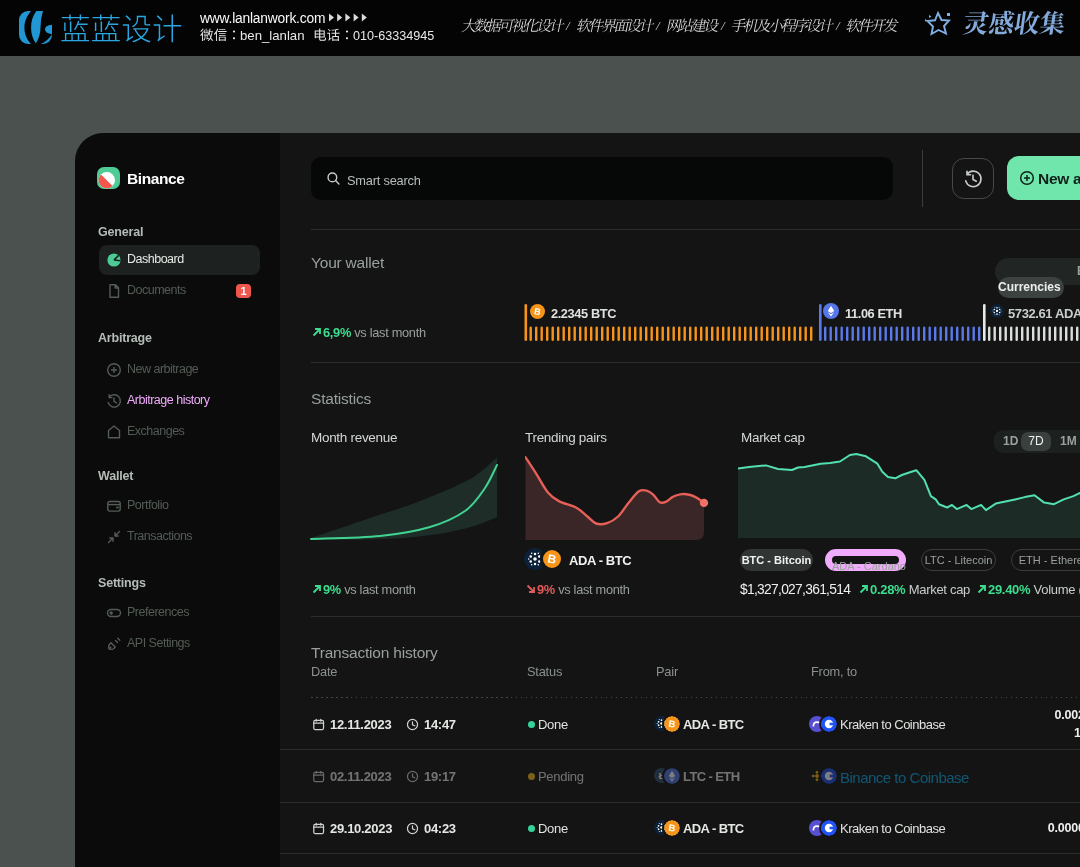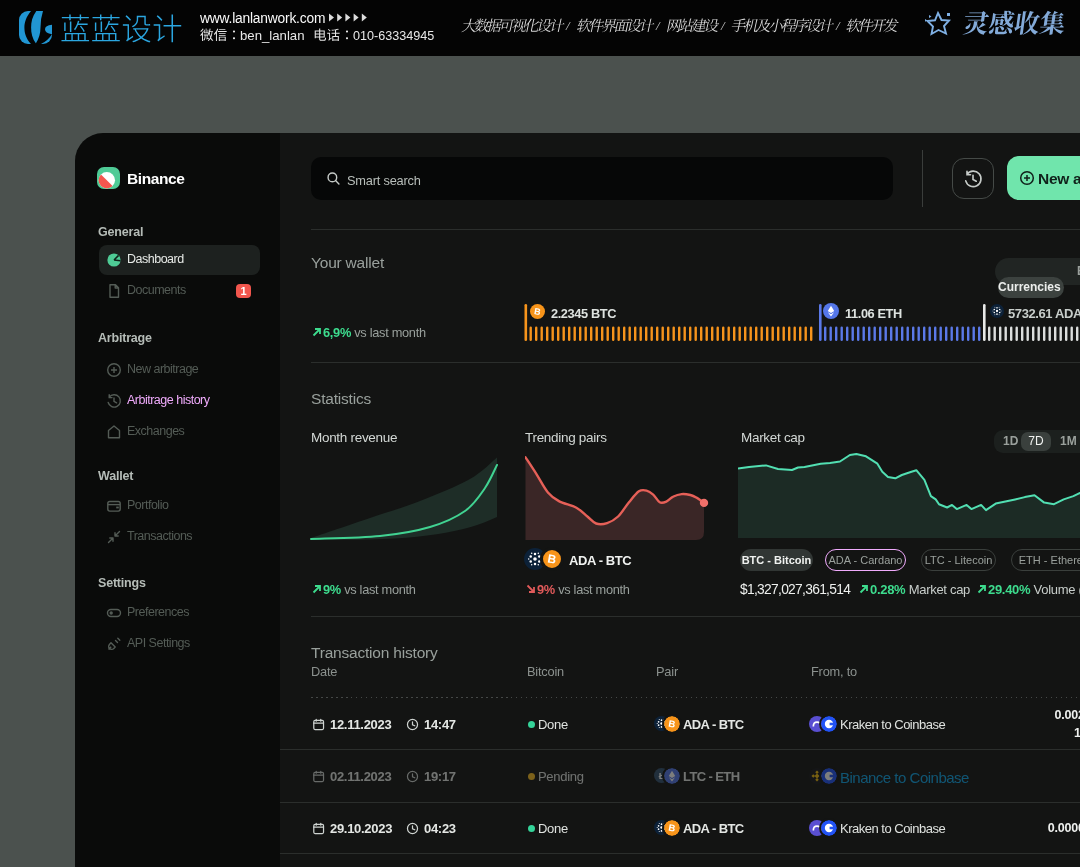--- a/index.html
+++ b/index.html
@@ -350,34 +350,34 @@
         </svg></div>
       <div style="position:absolute;left:262px;top:416px"><svg width="20" height="20" viewBox="0 0 16 16" style="outline:3px solid #131413;outline-offset:-1px;border-radius:50%">
           <circle cx="8" cy="8" r="8" fill="#f7941a"></circle>
           <text x="8" y="11.2" font-size="9.5" font-weight="bold" font-family="Liberation Sans" fill="#fff" text-anchor="middle" transform="rotate(10 8 8)">B</text>
         </svg></div>
       <div style="position:absolute;left:289px;top:420px;font-size:13px;letter-spacing:-0.4px;font-weight:bold;color:#f0f2f0">ADA - BTC</div>
       <div style="position:absolute;left:245px;top:449px;font-size:12.8px;letter-spacing:-0.3px;color:#99a09c"><span style="font-weight:bold;color:#e05a5a"><svg width="12" height="12" viewBox="0 0 12 12" style="vertical-align:-1px">
             <path d="M2.5,2.5 L9,9 M4,9 L9,9 L9,4" fill="none" stroke="#e05a5a" stroke-width="1.8"></path>
           </svg>9%</span> vs last month</div>
       <div style="position:absolute;left:460px;top:416px;width:73px;height:22px;background:#313634;border-radius:11px;color:#f0f2f0;font-weight:bold;font-size:11px;text-align:center;line-height:22px">BTC - Bitcoin</div>
-      <div style="position:absolute;left:545px;top:416px;width:81px;height:22px;border:1px solid #f0abfc;border-radius:11px;color:#9aa09c;font-size:11px;text-align:center;line-height:20px;box-sizing:border-box">ADA - Cardano</div>
+      <div style="position:absolute;left:545px;top:416px;width:81px;height:22px;border:7px solid #f0abfc;border-radius:11px;color:#9aa09c;font-size:11px;text-align:center;line-height:20px;box-sizing:border-box">ADA - Cardano</div>
       <div style="position:absolute;left:641px;top:416px;width:75px;height:22px;border:1px solid #3a3f3c;border-radius:11px;color:#9aa09c;font-size:11px;text-align:center;line-height:20px;box-sizing:border-box">LTC - Litecoin</div>
       <div style="position:absolute;left:731px;top:416px;width:95px;height:22px;border:1px solid #3a3f3c;border-radius:11px;color:#9aa09c;font-size:11px;text-align:center;line-height:20px;box-sizing:border-box">ETH - Ethereum</div>
       <div style="position:absolute;left:460px;top:449px;font-size:13.8px;letter-spacing:-0.7px;color:#eef0ee">$1,327,027,361,514</div>
       <div style="position:absolute;left:578px;top:449px;font-size:13px;letter-spacing:-0.3px;color:#c8cecb"><span style="font-weight:bold;color:#3ddc8e"><svg width="12" height="12" viewBox="0 0 12 12" style="vertical-align:-1px">
             <path d="M2.5,9.5 L9,3 M4,3 L9,3 L9,8" fill="none" stroke="#3ddc8e" stroke-width="1.8"></path>
           </svg>0.28%</span> Market cap</div>
       <div style="position:absolute;left:696px;top:449px;font-size:13px;letter-spacing:-0.3px;color:#c8cecb"><span style="font-weight:bold;color:#3ddc8e"><svg width="12" height="12" viewBox="0 0 12 12" style="vertical-align:-1px">
             <path d="M2.5,9.5 L9,3 M4,3 L9,3 L9,8" fill="none" stroke="#3ddc8e" stroke-width="1.8"></path>
           </svg>29.40%</span> Volume (24h)</div>
       <div class="hr" style="top:483px"></div>
       <div class="sech" style="top:511px">Transaction history</div>
       <div style="position:absolute;left:31px;top:531px;font-size:12.8px;letter-spacing:-0.2px;color:#8b918e">Date</div>
-      <div style="position:absolute;left:247px;top:531px;font-size:12.8px;letter-spacing:-0.2px;color:#8b918e">Bitcoin</div>
+      <div style="position:absolute;left:247px;top:531px;font-size:12.8px;letter-spacing:-0.2px;color:#8b918e">Status</div>
       <div style="position:absolute;left:376px;top:531px;font-size:12.8px;letter-spacing:-0.2px;color:#8b918e">Pair</div>
       <div style="position:absolute;left:531px;top:531px;font-size:12.8px;letter-spacing:-0.2px;color:#8b918e">From, to</div>
       <div style="position:absolute;left:31px;right:0;top:564px;height:1.3px;background-image:repeating-linear-gradient(90deg,#454847 0,#454847 1.5px,transparent 1.5px,transparent 5px)"></div>
       <div style="position:absolute;left:0;right:0;top:566px;height:50px;opacity:1">
         <div style="position:absolute;left:32px;top:18px"><svg width="13" height="13" viewBox="0 0 16 16">
             <rect x="2.2" y="3" width="12" height="11.2" rx="1.5" fill="none" stroke="#cfd4d1" stroke-width="1.5"></rect>
             <path d="M2.2,6.4 L13.8,6.4 M5.2,1.8 L5.2,4 M10.8,1.8 L10.8,4" stroke="#cfd4d1" stroke-width="1.5" stroke-linecap="round"></path>
           </svg></div>
         <div style="position:absolute;left:50px;top:18px;font-size:13px;letter-spacing:-0.3px;font-weight:bold;color:#e4e7e4">12.11.2023</div>
         <div style="position:absolute;left:126px;top:18px"><svg width="13" height="13" viewBox="0 0 16 16">

